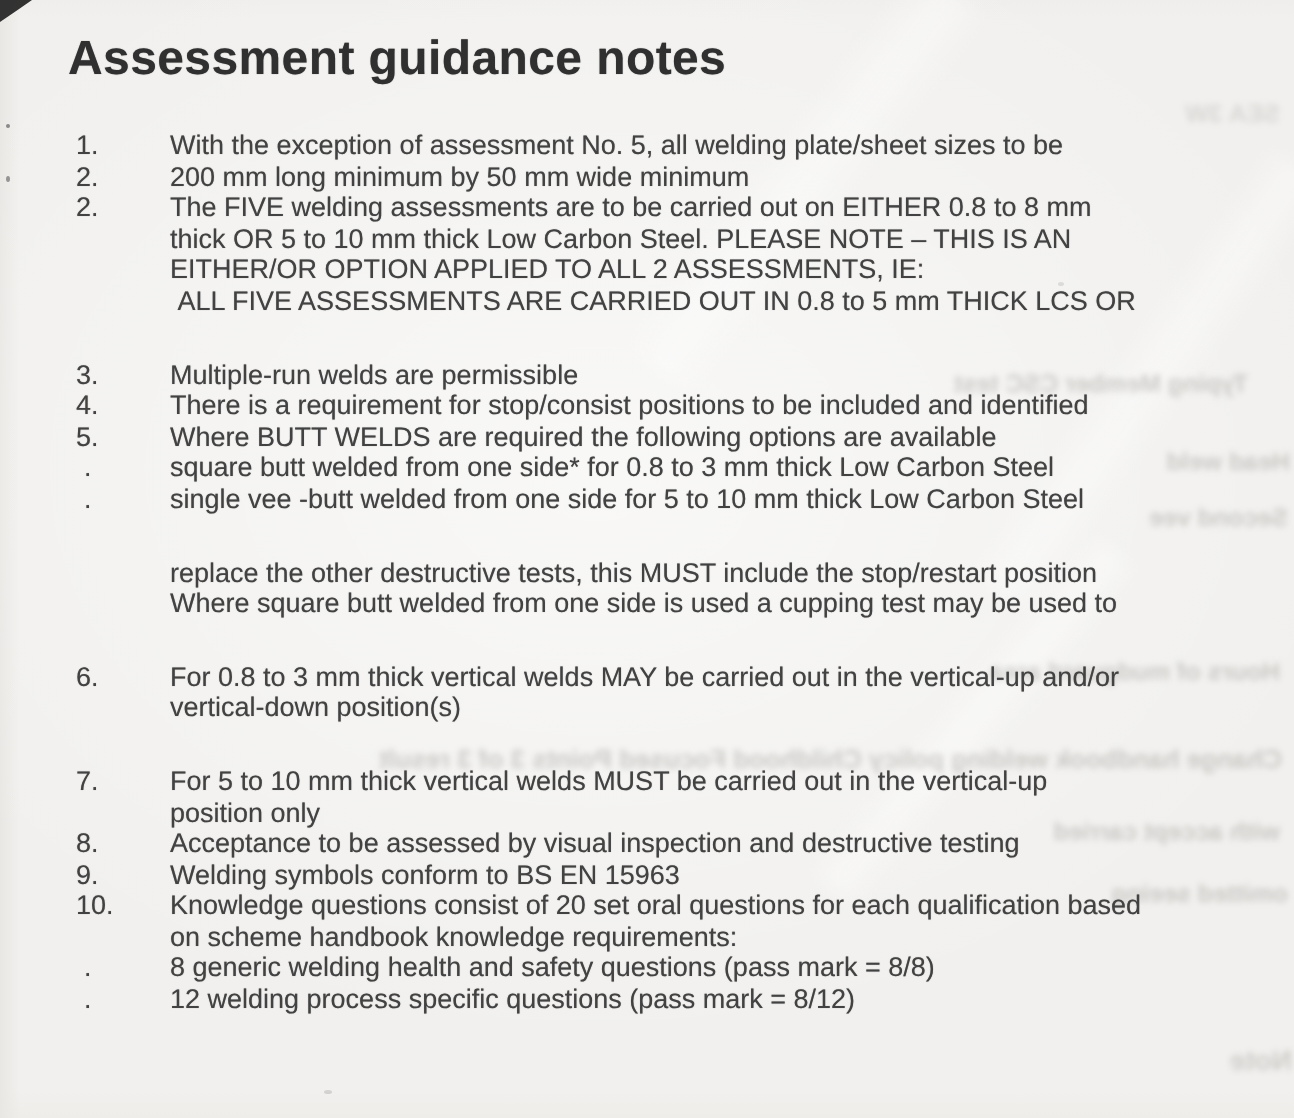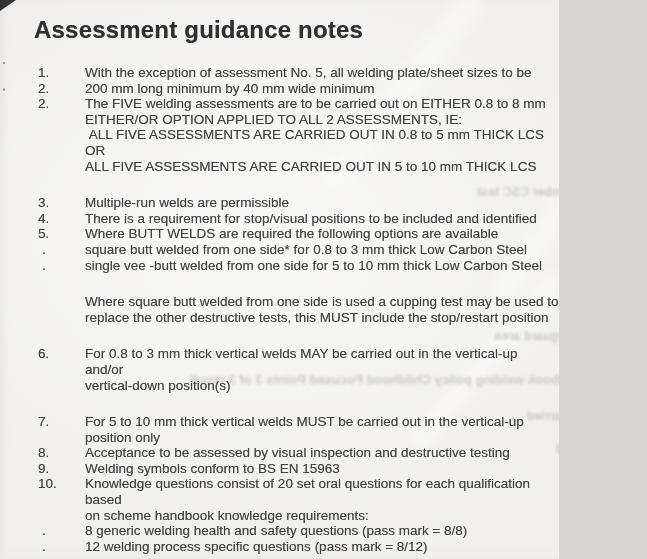--- a/index.html
+++ b/index.html
@@ -1,28 +1,27 @@
 <!DOCTYPE html>
 <html><head>
 <meta charset="utf-8">
 <style>
   html,body{margin:0;padding:0;background:#d8d6d3;}
   .scan{
     position:relative;
-    width:543px;height:559px;
+    width:647px;height:559px;
     overflow:hidden;
     font-family:"Liberation Sans", sans-serif;
     background:
       radial-gradient(ellipse 560px 420px at 46% 42%, rgba(255,255,255,0.55), rgba(255,255,255,0) 70%),
       linear-gradient(90deg, #e9e7e4 0px, rgba(233,231,228,0) 10px),
       linear-gradient(0deg, #eeedea 0px, rgba(238,237,234,0) 14px),
       linear-gradient(180deg, #efeeec 0px, rgba(239,238,236,0) 10px),
       #f1f0ee;
     color:#424242;
-    padding-left:16px;
   }
   
   .corner-wedge{
     position:absolute;left:0;top:0;width:16px;height:11px;
     background:#1e1e1e;
     clip-path:polygon(0 0, 100% 0, 55% 45%, 0 100%);
     opacity:.9;
   }
   .speck{position:absolute;background:#6f6f6f;border-radius:50%;}
   .speck.s1{left:3px;top:62px;width:2px;height:2px;opacity:.8;}
@@ -105,45 +104,45 @@
       <div class="row">
         <span class="marker">1.</span>
         <div class="body">
           <div class="line">With the exception of assessment No. 5, all welding plate/sheet sizes to be</div>
         </div>
       </div>
 
       <div class="row">
         <span class="marker">2.</span>
         <div class="body">
-          <div class="line">200 mm long minimum by 40 mm wide minimum</div>
+          <div class="line">200 mm long minimum by 50 mm wide minimum</div>
         </div>
       </div>
 
       <div class="row gap-after">
         <span class="marker">2.</span>
         <div class="body">
           <div class="line">The FIVE welding assessments are to be carried out on EITHER 0.8 to 8 mm</div>
+          <div class="line">thick OR 5 to 10 mm thick Low Carbon Steel. PLEASE NOTE – THIS IS AN</div>
           <div class="line">EITHER/OR OPTION APPLIED TO ALL 2 ASSESSMENTS, IE:</div>
           <div class="line"> ALL FIVE ASSESSMENTS ARE CARRIED OUT IN 0.8 to 5 mm THICK LCS OR</div>
-          <div class="line">ALL FIVE ASSESSMENTS ARE CARRIED OUT IN 5 to 10 mm THICK LCS</div>
         </div>
       </div>
 
       <div class="row">
         <span class="marker">3.</span>
         <div class="body">
           <div class="line">Multiple-run welds are permissible</div>
         </div>
       </div>
 
       <div class="row">
         <span class="marker">4.</span>
         <div class="body">
-          <div class="line">There is a requirement for stop/visual positions to be included and identified</div>
+          <div class="line">There is a requirement for stop/consist positions to be included and identified</div>
         </div>
       </div>
 
       <div class="row">
         <span class="marker">5.</span>
         <div class="body">
           <div class="line">Where BUTT WELDS are required the following options are available</div>
         </div>
       </div>
 
@@ -157,22 +156,22 @@
       <div class="row gap-after">
         <span class="marker dot">.</span>
         <div class="body">
           <div class="line">single vee -butt welded from one side for 5 to 10 mm thick Low Carbon Steel</div>
         </div>
       </div>
 
       <div class="row gap-after">
         <span class="marker"></span>
         <div class="body">
+          <div class="line">replace the other destructive tests, this MUST include the stop/restart position</div>
           <div class="line">Where square butt welded from one side is used a cupping test may be used to</div>
-          <div class="line">replace the other destructive tests, this MUST include the stop/restart position</div>
         </div>
       </div>
 
       <div class="row gap-after">
         <span class="marker">6.</span>
         <div class="body">
           <div class="line">For 0.8 to 3 mm thick vertical welds MAY be carried out in the vertical-up and/or</div>
           <div class="line">vertical-down position(s)</div>
         </div>
       </div>

